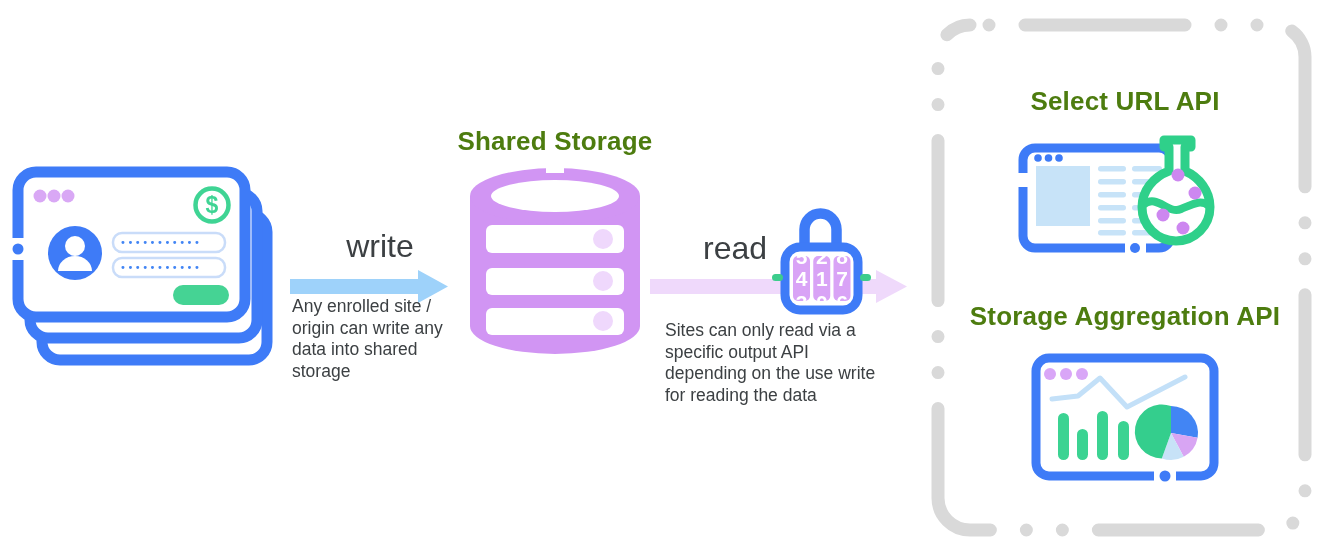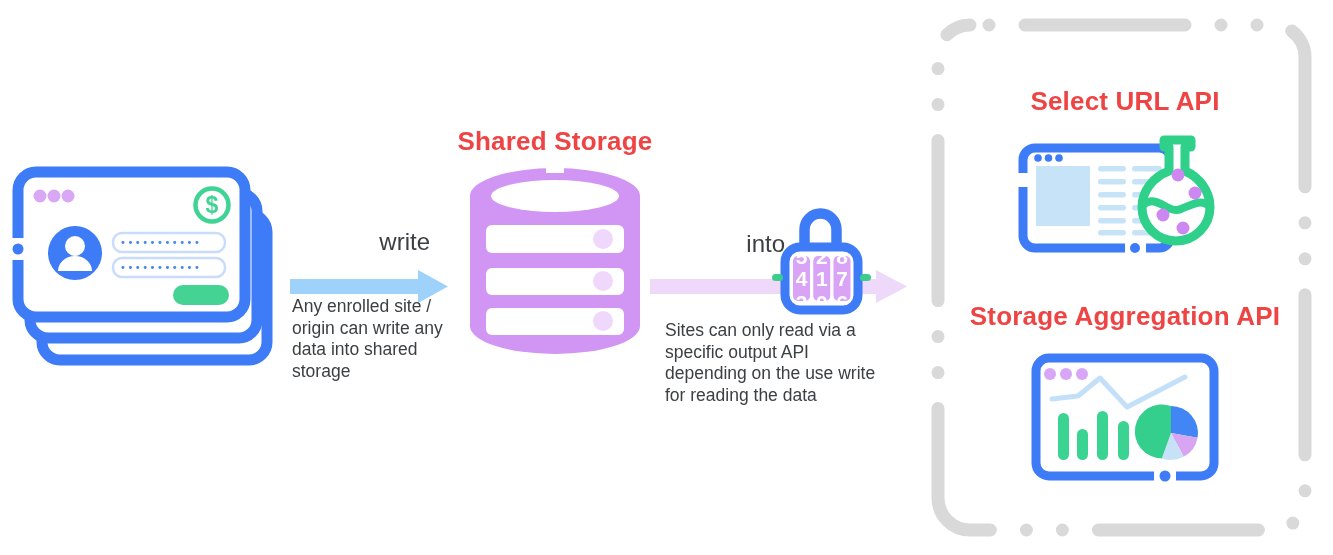--- a/index.html
+++ b/index.html
@@ -1,20 +1,20 @@
 <!DOCTYPE html>
 <html><head>
 <meta charset="utf-8">
 <style>
   html,body{margin:0;padding:0;background:#fff;}
   #canvas{position:relative;width:1333px;height:555px;background:#ffffff;overflow:hidden;
           font-family:"Liberation Sans",sans-serif;color:#202124;}
   .abs{position:absolute;}
-  .title{font-weight:bold;font-size:26px;color:#ef4444;text-align:center;letter-spacing:.2px;}
-  .flow-label{font-size:24px;color:#3c4043;text-align:right;}
+  .title{font-weight:bold;font-size:26px;color:#4d7c0f;text-align:center;letter-spacing:.2px;}
+  .flow-label{font-size:32px;color:#3c4043;text-align:center;}
   .desc{font-size:17.5px;line-height:1.24;color:#3c4043;white-space:pre-line;}
 </style>
 </head>
 <body>
 
 <div id="canvas">
 
   <svg class="abs" style="left:5px;top:158px" width="285" height="215" viewBox="0 0 285 215">
 
     <rect x="37" y="56" width="225" height="146" rx="18" fill="#fff" stroke="#3e7bf7" stroke-width="11"></rect>
@@ -80,21 +80,21 @@
 
     <rect x="16" y="62" width="138" height="28" rx="6" fill="#fff"></rect>
     <rect x="16" y="105" width="138" height="27" rx="6" fill="#fff"></rect>
     <rect x="16" y="145" width="138" height="27" rx="6" fill="#fff"></rect>
 
     <circle cx="133" cy="76" r="10" fill="#efd8fc"></circle>
     <circle cx="133" cy="118" r="10" fill="#efd8fc"></circle>
     <circle cx="133" cy="158" r="10" fill="#efd8fc"></circle>
   </svg>
 
-  <div class="abs flow-label" style="left:685px;top:230px;width:100px">into</div>
+  <div class="abs flow-label" style="left:685px;top:230px;width:100px">read</div>
 
   <svg class="abs" style="left:650px;top:262px" width="265" height="45" viewBox="0 0 265 45">
     <rect x="0" y="17" width="226" height="15" fill="#efd9fb"></rect>
     <polygon points="226,8 257,24.5 226,41" fill="#efd9fb"></polygon>
   </svg>
 
   <svg class="abs" style="left:770px;top:198px" width="105" height="125" viewBox="0 0 105 125">
     <defs>
       <clipPath id="dialClip">
         <rect x="23" y="58" width="17" height="45" rx="5"></rect>

